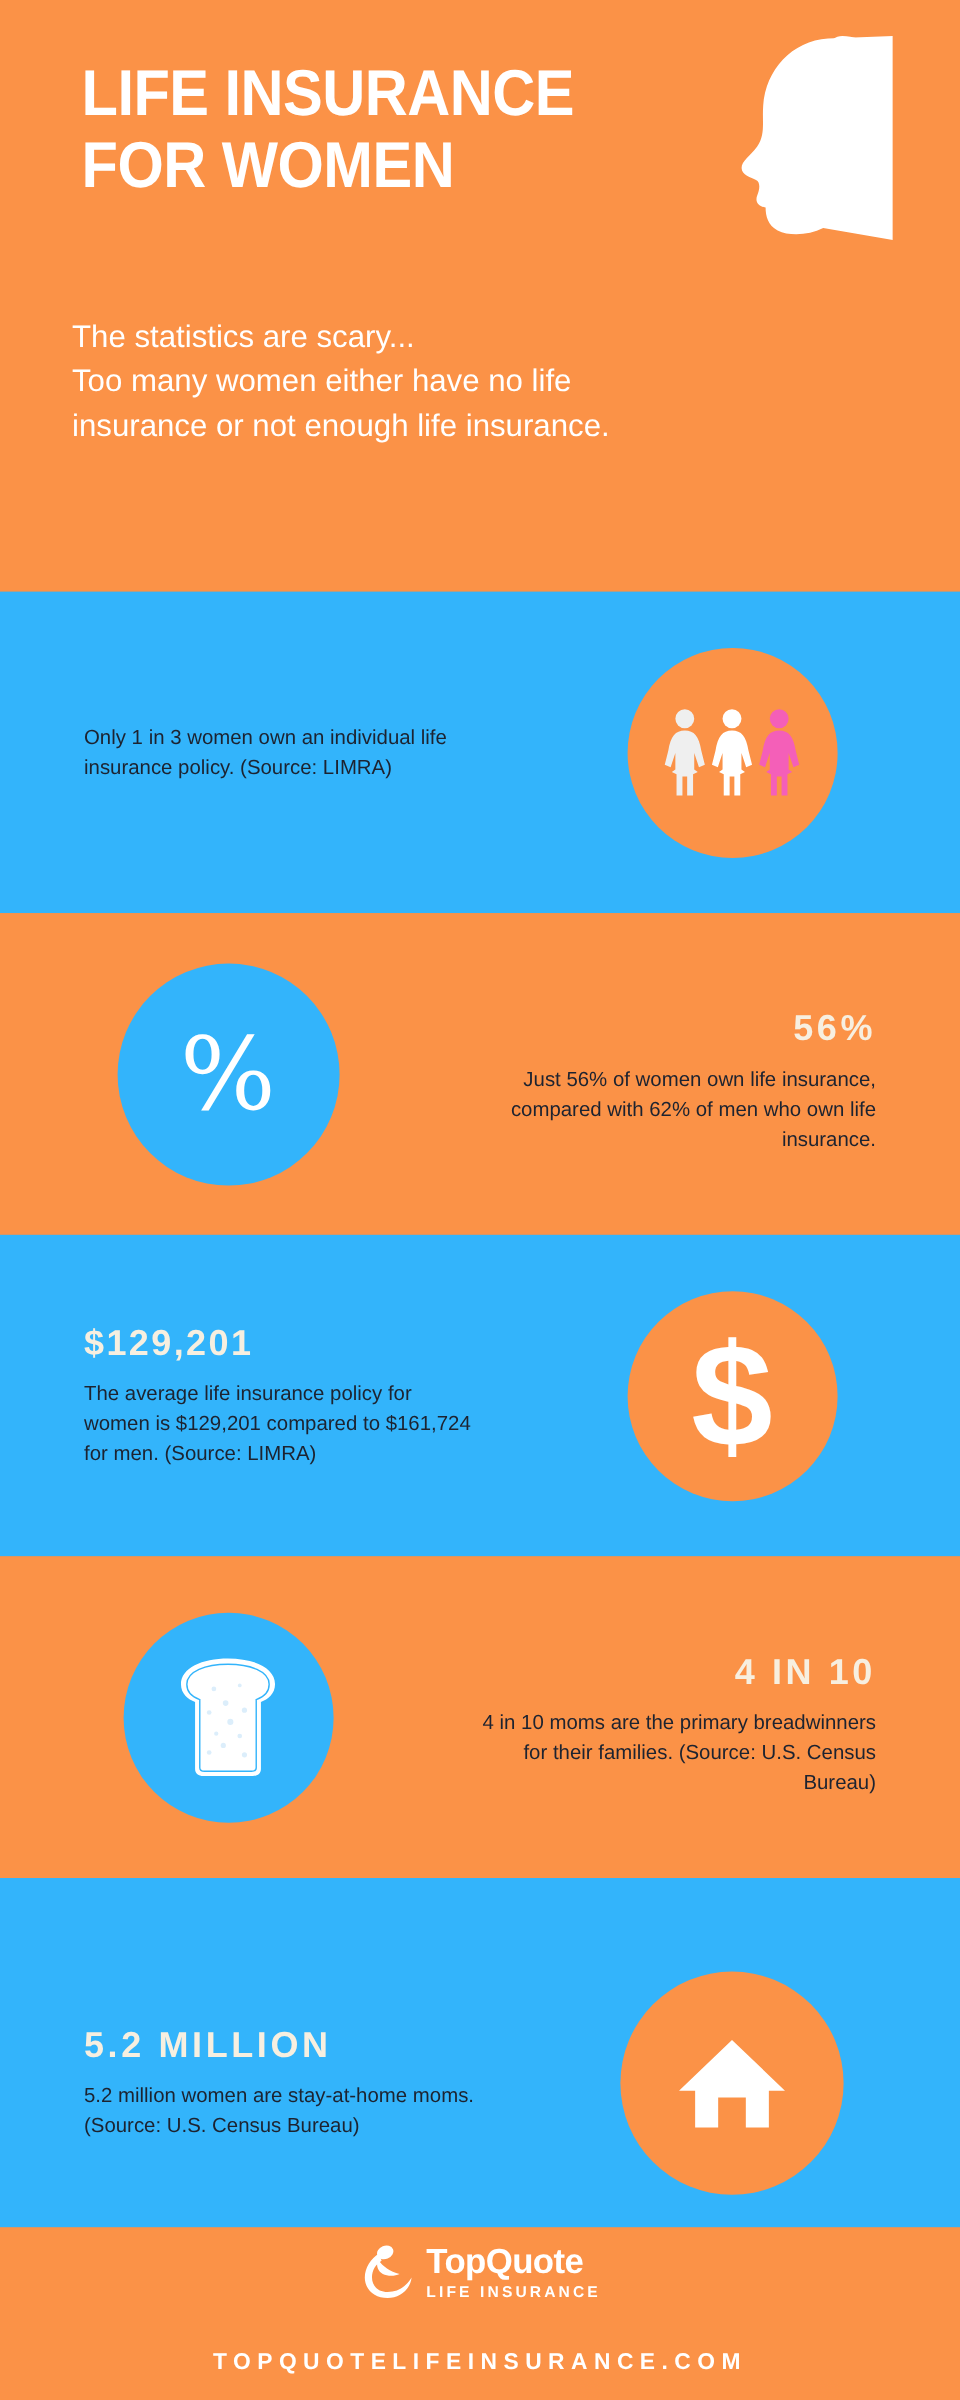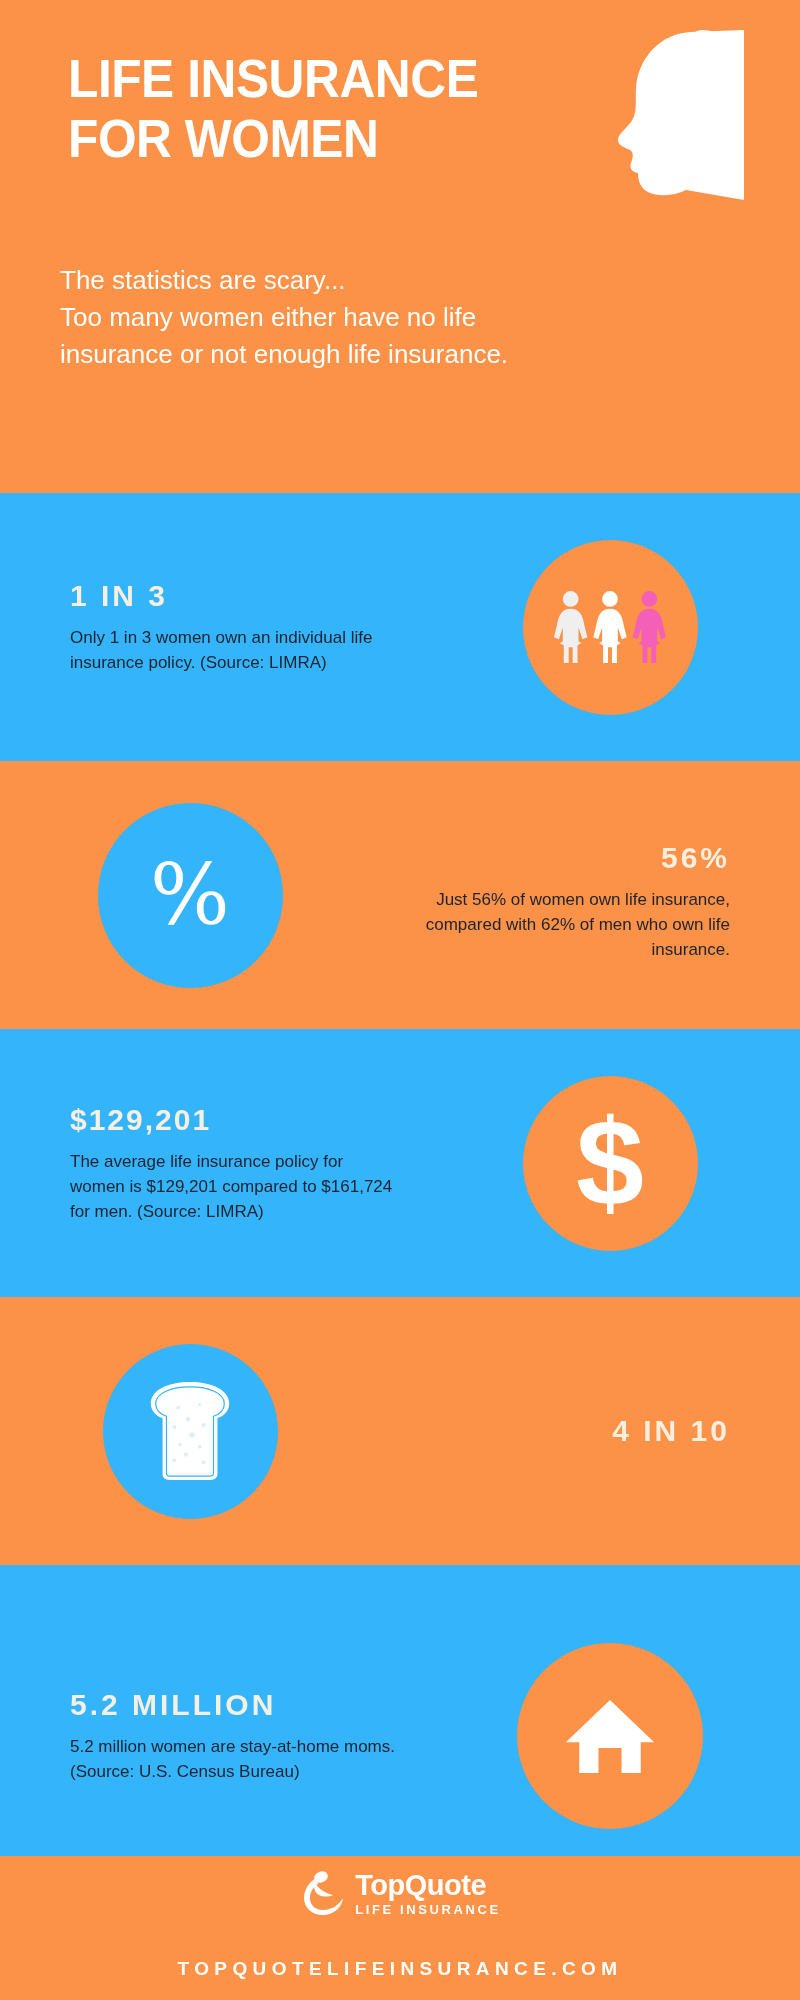--- a/index.html
+++ b/index.html
@@ -134,21 +134,20 @@
     </div>
 
     <div class="subtitle">The statistics are scary...
 Too many women either have no life
 insurance or not enough life insurance.</div>
   </div>
 
   <div class="band band-blue row left" style="top:493px;height:268px;">
     <div class="inner">
       <div class="textcol">
-        <div class="stat-head">1 IN 3</div>
         <div class="stat-body">Only 1 in 3 women own an individual life insurance policy. (Source: LIMRA)</div>
       </div>
       <div class="iconcol">
         <div class="circle orange">
           <svg viewBox="0 0 120 80" width="118" height="79" aria-hidden="true">
             <g fill="#EFEFEF">
               <circle cx="20" cy="11" r="8"></circle>
               <path d="M20 21 C12 21 8 26 6 38 L3 50 L8 52 L12 40 L12 54 L9 56 L13 58 L13 76 L18 76 L18 60 L22 60 L22 76 L27 76 L27 58 L31 56 L28 54 L28 40 L32 52 L37 50 L34 38 C32 26 28 21 20 21 Z"></path>
             </g>
             <g fill="#FFFFFF">
@@ -190,20 +189,21 @@
           <span class="glyph-dollar">$</span>
         </div>
       </div>
     </div>
   </div>
 
   <div class="band band-orange row right" style="top:1297px;height:268px;">
     <div class="inner">
       <div class="textcol">
         <div class="stat-head">4 IN 10</div>
+        <div class="stat-body">4 in 10 moms are the primary breadwinners for their families. (Source: U.S. Census Bureau)</div>
       </div>
       <div class="iconcol">
         <div class="circle blue">
           <svg viewBox="0 0 100 108" width="98" height="106" aria-hidden="true">
             <path fill="#FFFFFF" d="M50 4 C28 4 10 12 10 26 C10 34 16 39 22 41 L22 98 C22 102 25 104 29 104
               L71 104 C75 104 78 102 78 98 L78 41 C84 39 90 34 90 26 C90 12 72 4 50 4 Z"></path>
             <path fill="none" stroke="#33B4FB" stroke-width="1.2" d="M50 9 C31 9 15 15 15 26 C15 33 20 37 26 39 L26 97 C26 99 27 100 30 100 L70 100 C73 100 74 99 74 97 L74 39 C80 37 85 33 85 26 C85 15 69 9 50 9 Z"></path>
             <g fill="#DCEEFB">
               <circle cx="38" cy="30" r="2"></circle>
                 <circle cx="60" cy="27" r="1.6"></circle>

